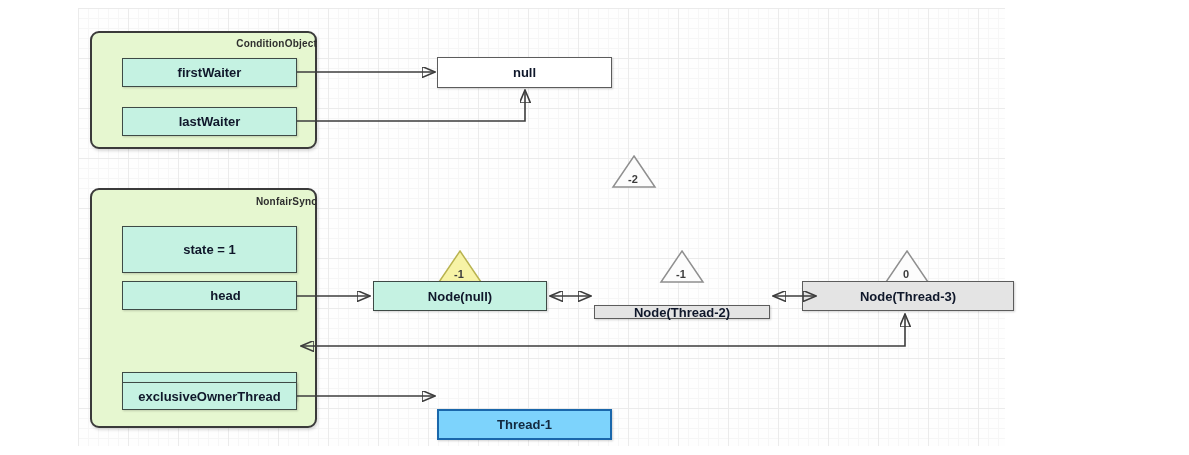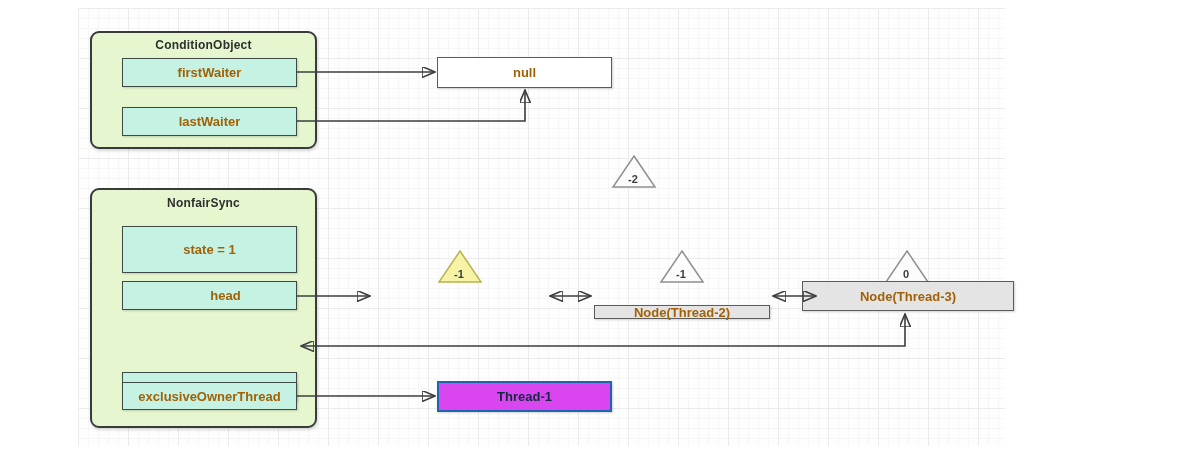--- a/index.html
+++ b/index.html
@@ -15,32 +15,32 @@
       linear-gradient(to right,#f6f6f6 1px,transparent 1px),
       linear-gradient(to bottom,#f6f6f6 1px,transparent 1px);
     background-size:50px 50px,50px 50px,10px 10px,10px 10px;
   }
   .abs{position:absolute;box-sizing:border-box;}
   .container-green{
     background:#e6f7d0;border:2px solid #3a3a3a;border-radius:9px;
     box-shadow:1px 2px 3px rgba(0,0,0,.15);
   }
   .ctitle{
-    text-align:center;font-weight:bold;font-size:12px;color:#2e2e2e;letter-spacing:.2px;
+    text-align:right;font-weight:bold;font-size:10px;color:#2e2e2e;letter-spacing:.2px;
   }
   .box{
     display:flex;align-items:center;justify-content:center;
-    font-weight:bold;font-size:13px;color:#a16207;
+    font-weight:bold;font-size:13px;color:#0f172a;
     box-shadow:1px 1px 2px rgba(0,0,0,.18);
   }
   .field{background:#c5f2e2;border:1.5px solid #3e4a46;}
   .node-gray{background:#e4e4e4;border:1.5px solid #5c5c5c;}
   .node-cyan{background:#c5f2e2;border:1.5px solid #3e4a46;}
   .white-box{background:#ffffff;border:1.5px solid #5c5c5c;}
-  .blue-box{background:#d946ef;border:2px solid #1a67ab;color:#12293f;}
+  .blue-box{background:#7dd3fc;border:2px solid #1a67ab;color:#12293f;margin-top:28px;}
   .tri{position:absolute;overflow:visible;}
   .tri text{font-family:"Liberation Sans",sans-serif;font-size:11px;font-weight:bold;fill:#3d3d3d;}
   svg.wires{position:absolute;left:0;top:0;pointer-events:none;}
   svg.wires path{stroke:#3c3c3c;stroke-width:1.6;fill:none;}
 </style>
 </head>
 <body>
 
 <div class="canvas">
   <div class="grid"></div>
@@ -71,20 +71,21 @@
   </svg>
   <svg class="tri" style="left:660px;top:249px;" width="44" height="34" viewBox="0 0 44 34">
     <polygon points="22,2 43,33 1,33" fill="#fcfcfc" stroke="#8f8f8f" stroke-width="1.5"></polygon>
     <text x="21" y="29" text-anchor="middle">-1</text>
   </svg>
   <svg class="tri" style="left:885px;top:249px;" width="44" height="34" viewBox="0 0 44 34">
     <polygon points="22,2 43,33 1,33" fill="#fcfcfc" stroke="#8f8f8f" stroke-width="1.5"></polygon>
     <text x="21" y="29" text-anchor="middle">0</text>
   </svg>
 
+  <div class="abs box node-cyan" style="left:373px;top:281px;width:174px;height:30px;">Node(null)</div>
   <div class="abs box node-gray" style="left:594px;top:281px;width:176px;height:14px;margin-top:24px;">Node(Thread-2)</div>
   <div class="abs box node-gray" style="left:802px;top:281px;width:212px;height:30px;">Node(Thread-3)</div>
 
   <svg class="wires" width="1189" height="455" viewBox="0 0 1189 455">
     <defs>
       <marker id="ah" markerWidth="14" markerHeight="11" refX="13" refY="5.5" orient="auto-start-reverse" markerUnits="userSpaceOnUse">
         <path d="M0,0 L13,5.5 L0,11 z" fill="#2e2e2e" stroke="none"></path>
       </marker>
     </defs>
     <path d="M297,72 H435" marker-end="url(#ah)"></path>

